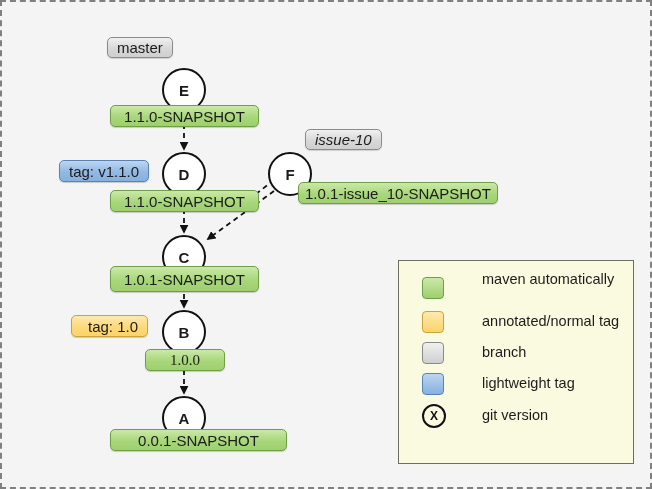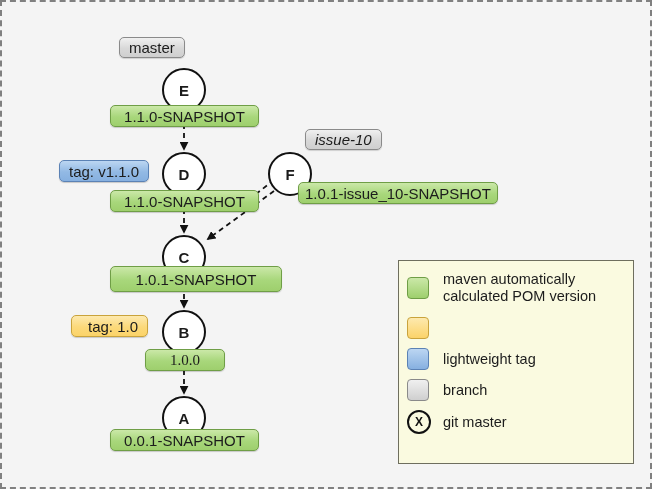--- a/index.html
+++ b/index.html
@@ -90,22 +90,23 @@
     height: 204px;
     background: #fafae0;
     border: 1.5px solid #6e6e5e;
     box-sizing: border-box;
     z-index: 5;
     padding: 10px 0 0 0;
   }
   .legend-row {
     display: flex;
     align-items: center;
-    padding: 0 0 0 8px;
+    padding: 0 0 0 23px;
     margin-bottom: 9px;
+    gap: 24px;
   }
   .legend-swatch {
     width: 22px;
     height: 22px;
     border-radius: 4px;
     flex: 0 0 auto;
     margin-right: 14px;
     box-sizing: border-box;
   }
   .sw-green  { background: linear-gradient(to bottom, #cbe8a8, #9ecf6d); border: 1px solid #6f9e46; }
@@ -148,70 +149,70 @@
 
     <line x1="272" y1="189" x2="206" y2="237" stroke="#111111" stroke-width="1.8" stroke-dasharray="5,4" marker-end="url(#arrow)"></line>
 
     <line x1="272" y1="178" x2="254" y2="192" stroke="#111111" stroke-width="1.8" stroke-dasharray="5,4"></line>
 
     <line x1="182" y1="283" x2="182" y2="305" stroke="#111111" stroke-width="1.8" stroke-dasharray="5,4" marker-end="url(#arrow)"></line>
 
     <line x1="182" y1="368" x2="182" y2="391" stroke="#111111" stroke-width="1.8" stroke-dasharray="5,4" marker-end="url(#arrow)"></line>
   </svg>
 
-  <div class="chip chip-branch" style="left:117px; top:35px;">master</div>
+  <div class="chip chip-branch" style="left:105px; top:35px;">master</div>
 
   <div class="chip chip-branch" style="left:303px; top:127px;font-style:italic;">issue-10</div>
 
   <div class="chip chip-lightweight" style="left:57px; top:158px;">tag: v1.1.0</div>
 
   <div class="chip chip-annotated" style="left:69px; top:313px;">tag: 1.0</div>
 
   <div class="node" style="left:160px; top:66px;">E</div>
   <div class="chip chip-version" style="left:108px; top:103px; width:149px; padding:0;">1.1.0-SNAPSHOT</div>
 
   <div class="node" style="left:160px; top:150px;">D</div>
   <div class="chip chip-version" style="left:108px; top:188px; width:149px; padding:0;">1.1.0-SNAPSHOT</div>
 
   <div class="node" style="left:266px; top:150px;">F</div>
   <div class="chip chip-version" style="left:296px; top:180px; width:200px; padding:0;">1.0.1-issue_10-SNAPSHOT</div>
 
   <div class="node" style="left:160px; top:233px;">C</div>
-  <div class="chip chip-version" style="left:108px; top:264px; width:172px; padding:12px;">1.0.1-SNAPSHOT</div>
+  <div class="chip chip-version" style="left:108px; top:264px; width:149px; padding:12px;">1.0.1-SNAPSHOT</div>
 
   <div class="node" style="left:160px; top:308px;">B</div>
   <div class="chip chip-version" style="left:143px; top:347px; width:80px; padding:0;font-family:Liberation Serif, serif;">1.0.0</div>
 
   <div class="node" style="left:160px; top:394px;">A</div>
-  <div class="chip chip-version" style="left:108px; top:427px; width:149px; padding:0;">0.0.1-SNAPSHOT</div>
+  <div class="chip chip-version" style="left:108px; top:427px; width:177px; padding:0;">0.0.1-SNAPSHOT</div>
 
   <div id="legend">
 
     <div class="legend-row two-line">
       <span class="legend-swatch sw-green"></span>
       <span class="legend-label">
         <span>maven automatically</span><br>
-        <span>calculated POM version</span>
       </span>
     </div>
 
     <div class="legend-row">
       <span class="legend-swatch sw-yellow"></span>
+      <span class="legend-label">annotated/normal tag</span>
+    </div>
+
+    <div class="legend-row">
+      <span class="legend-swatch sw-gray"></span>
+      <span class="legend-label">branch</span>
     </div>
 
     <div class="legend-row">
       <span class="legend-swatch sw-blue"></span>
       <span class="legend-label">lightweight tag</span>
     </div>
 
     <div class="legend-row">
-      <span class="legend-swatch sw-gray"></span>
-      <span class="legend-label">branch</span>
-    </div>
-
-    <div class="legend-row">
       <span class="legend-commit">X</span>
-      <span class="legend-label">git master</span>
+      <span class="legend-label">git version</span>
     </div>
 
   </div>
 
 </div>
 
 </body></html>

